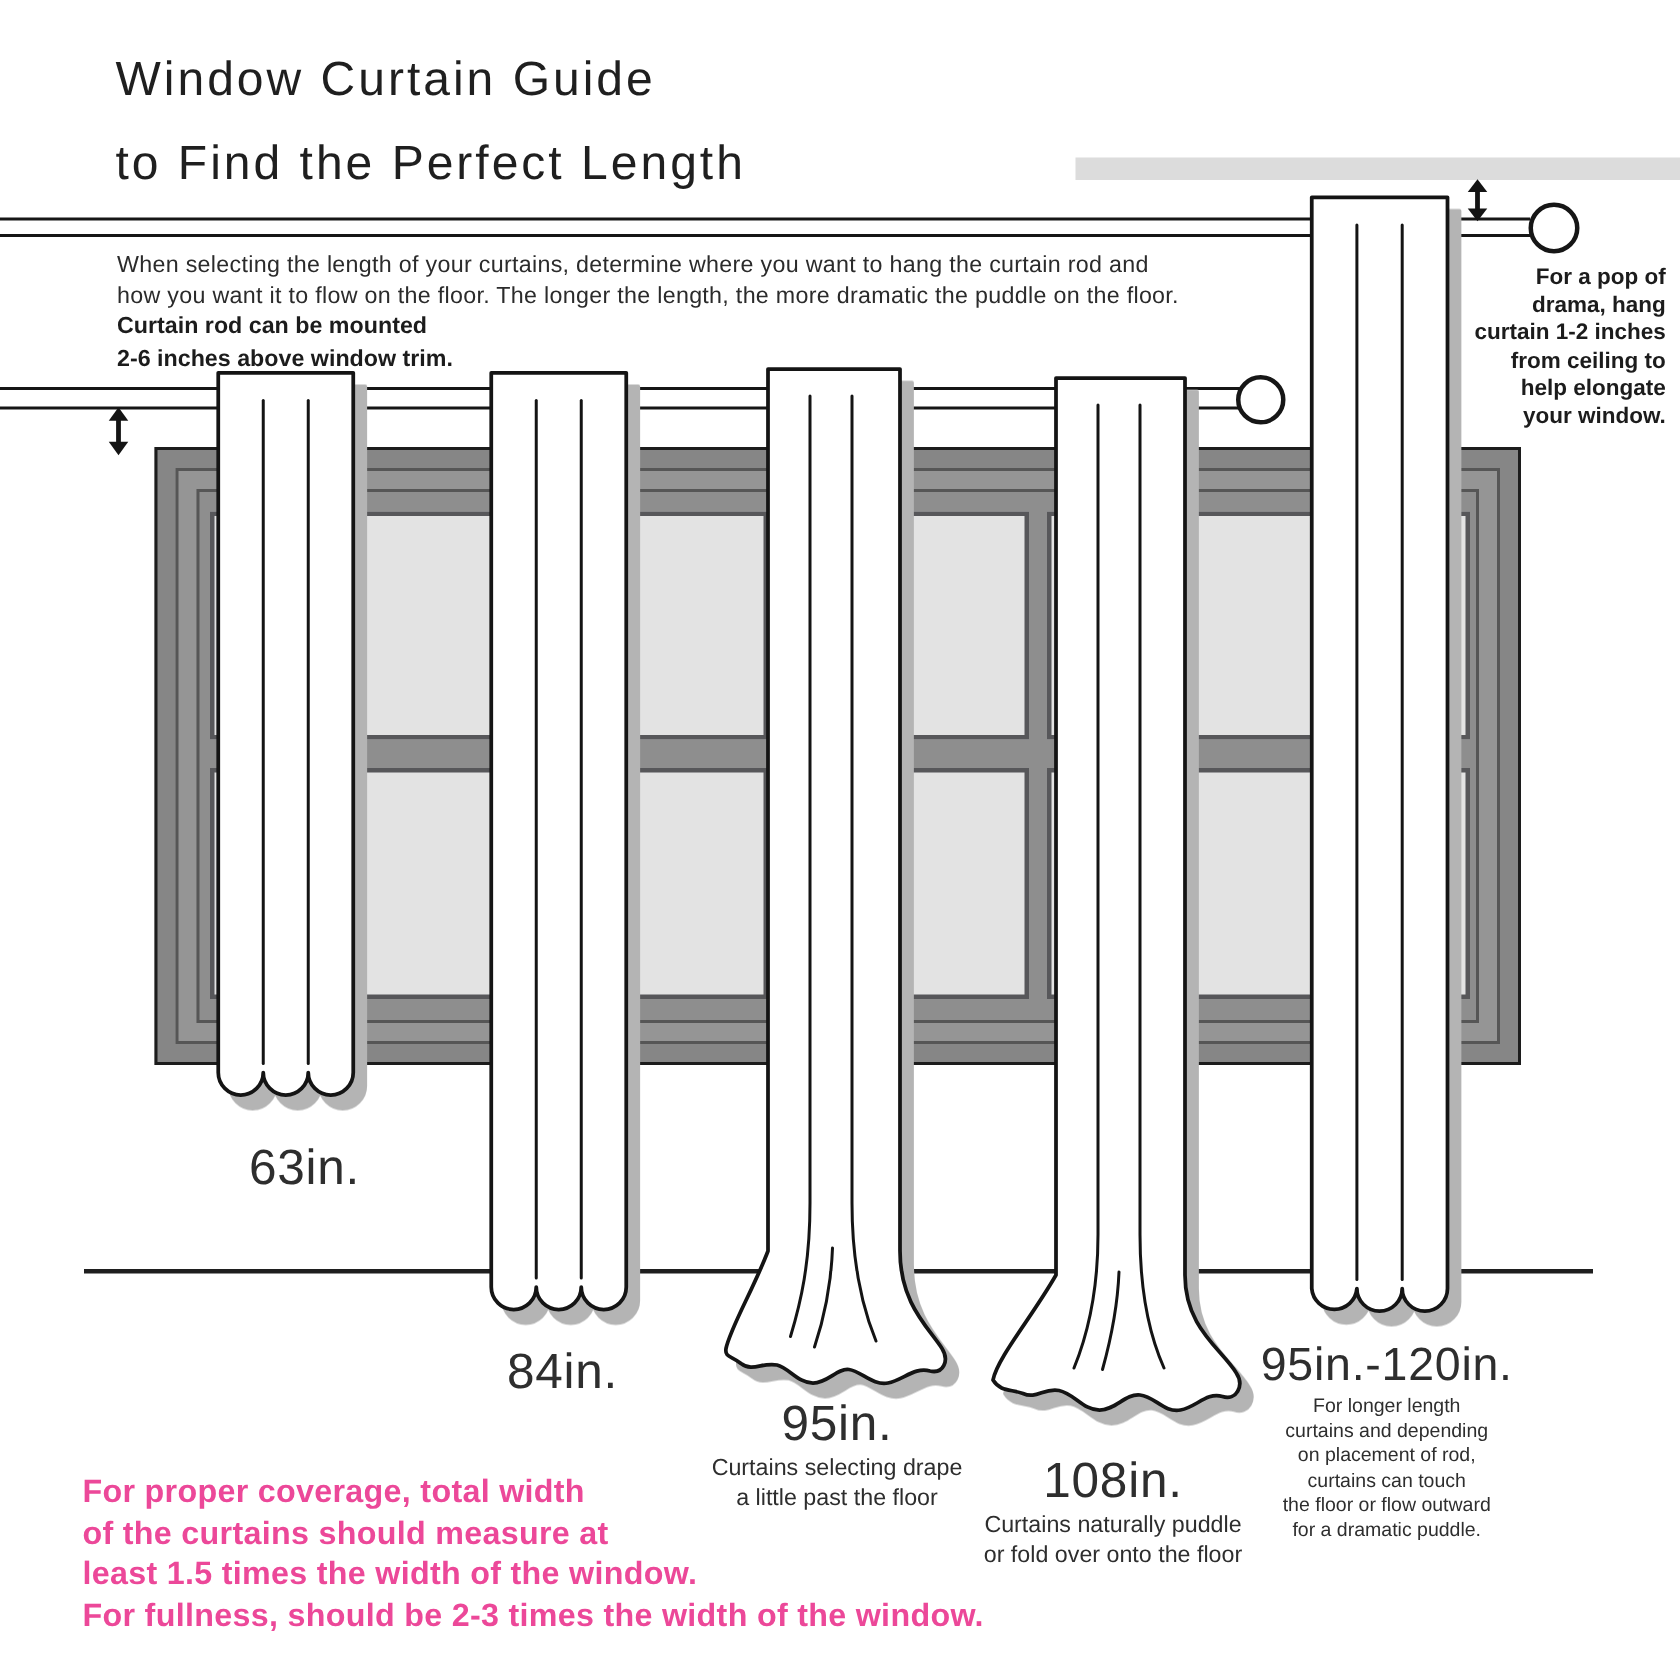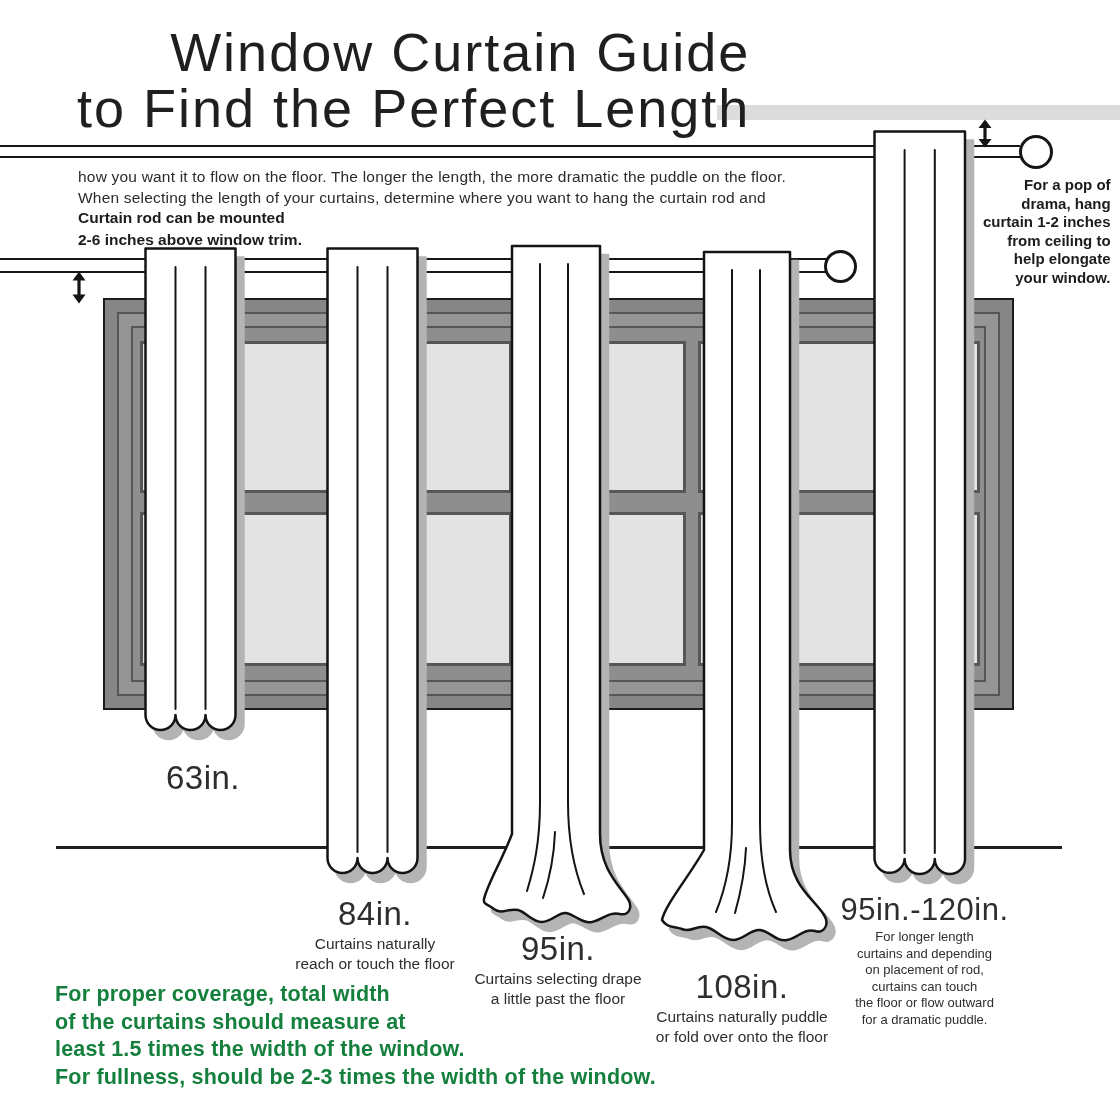--- a/index.html
+++ b/index.html
@@ -22,36 +22,36 @@
   .pane{position:absolute;background:#e3e3e3;border:3px solid #57575a;box-sizing:border-box;z-index:2;}
   .floor-line{left:56px;top:846px;width:1006px;height:3px;background:#1f1f1f;z-index:3;}
   .curtain{z-index:5;filter:drop-shadow(8px 9px 0 #b4b4b4);overflow:visible;}
   .curtain path{fill:#ffffff;stroke:#141414;stroke-width:2.5;stroke-linejoin:round;}
   .curtain .fold{fill:none;stroke:#141414;stroke-width:2;stroke-linecap:round;}
   .arrow{z-index:6;overflow:visible;}
   .arrow line{stroke:#141414;stroke-width:3.2;}
   .arrow polygon{fill:#141414;}
   
   .txt{z-index:10;}
-  .page-title{left:77px;top:24px;font-size:54px;line-height:56px;letter-spacing:2px;color:#1f1f1f;text-align:right;}
+  .page-title{left:77px;top:24px;font-size:32px;line-height:56px;letter-spacing:2px;color:#1f1f1f;}
   .intro{left:78px;top:166px;font-size:15.5px;line-height:21px;letter-spacing:.2px;color:#2b2b2b;}
   .rod-note{left:78px;top:207px;font-size:15.5px;line-height:21.5px;font-weight:bold;color:#1c1c1c;}
   .drama-note{left:983px;top:176px;font-size:15px;line-height:18.5px;font-weight:bold;color:#1c1c1c;text-align:right;}
   .curtain-label{text-align:center;color:#2e2e2e;}
   .len{font-size:33px;line-height:36px;letter-spacing:.5px;}
   .desc{font-size:15.5px;line-height:20px;margin-top:2px;}
   .label-63{left:93px;width:220px;top:760px;}
   .label-84{left:265px;width:220px;top:896px;}
   .label-95{left:448px;width:220px;top:931px;}
   .label-108{left:627px;width:230px;top:969px;}
   .label-95-120{left:812px;width:225px;top:893px;}
   .label-95-120 .len{font-size:31px;line-height:34px;}
   .label-95-120 .desc{font-size:13px;line-height:16.5px;}
   .coverage{left:55px;top:981px;font-size:21.5px;line-height:27.5px;font-weight:bold;
-            letter-spacing:.2px;color:#15803d;}
+            letter-spacing:.2px;color:#ec4899;}
 </style>
 </head>
 <body>
 
 <div class="canvas">
 
   <div class="abs ceiling-bar"></div>
 
   <div class="abs win win-l1"></div>
   <div class="abs win win-l2"></div>
@@ -135,22 +135,22 @@
     <polygon points="12,0.5 5.5,9 18.5,9"></polygon>
     <polygon points="12,28.5 5.5,20 18.5,20"></polygon>
   </svg>
 
   <div class="abs txt page-title">
     <div>Window Curtain Guide</div>
     <div>to Find the Perfect Length</div>
   </div>
 
   <div class="abs txt intro">
+      <div>When selecting the length of your curtains, determine where you want to hang the curtain rod and</div>
       <div>how you want it to flow on the floor. The longer the length, the more dramatic the puddle on the floor.</div>
-      <div>When selecting the length of your curtains, determine where you want to hang the curtain rod and</div>
     </div>
 
   <div class="abs txt rod-note">
       <div>Curtain rod can be mounted</div>
       <div>2-6 inches above window trim.</div>
     </div>
 
   <div class="abs txt drama-note">
       <div>For a pop of</div>
       <div>drama, hang</div>
@@ -159,24 +159,20 @@
       <div>help elongate</div>
       <div>your window.</div>
     </div>
 
   <div class="abs txt curtain-label label-63">
     <div class="len">63in.</div>
   </div>
 
   <div class="abs txt curtain-label label-84">
     <div class="len">84in.</div>
-    <div class="desc">
-        <div>Curtains naturally</div>
-        <div>reach or touch the floor</div>
-      </div>
   </div>
 
   <div class="abs txt curtain-label label-95">
     <div class="len">95in.</div>
     <div class="desc">
         <div>Curtains selecting drape</div>
         <div>a little past the floor</div>
       </div>
   </div>
 

